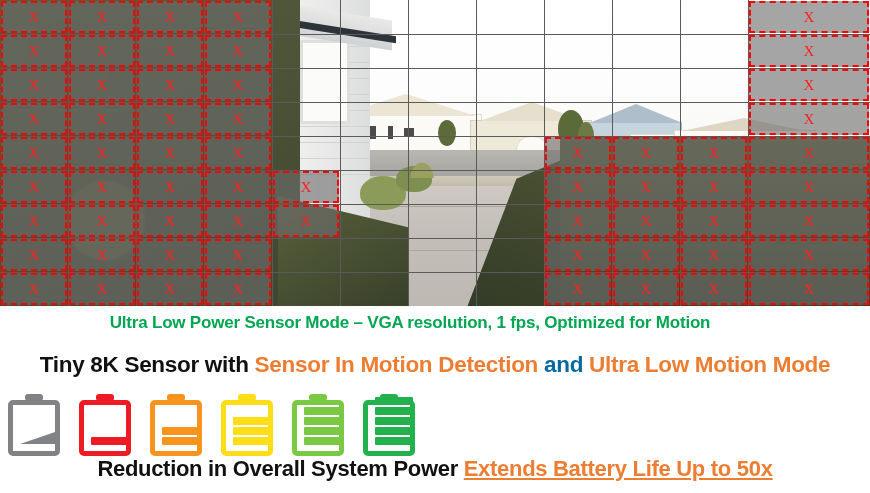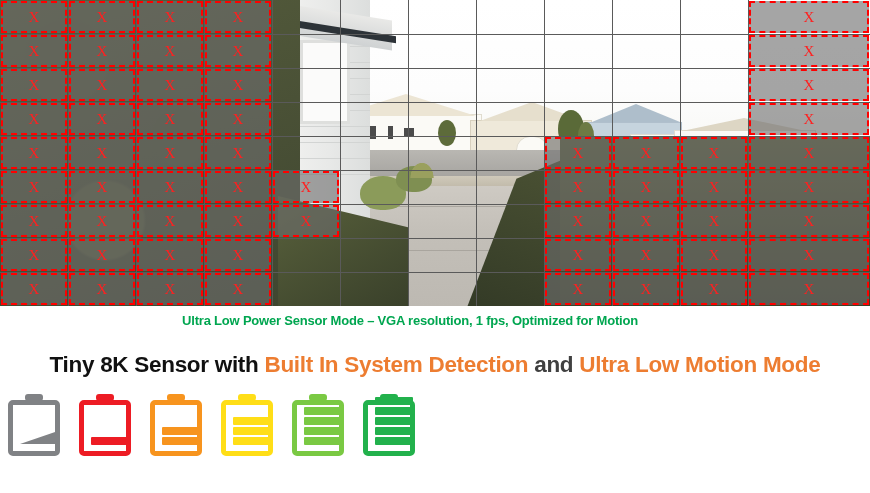--- a/index.html
+++ b/index.html
@@ -116,21 +116,21 @@
     font-weight:400;
     display:flex;align-items:center;justify-content:center;
     line-height:1;
     font-family:"Liberation Serif", serif;
   }
 
   
   .cap-green{
     position:absolute;left:0;top:313px;width:820px;
     text-align:center;
-    font-size:13px;font-weight:bold;letter-spacing:-0.2px;
+    font-size:17px;font-weight:bold;letter-spacing:-0.2px;
   }
   .headline{
     position:absolute;left:0;top:352px;width:870px;
     text-align:center;
     font-size:22.5px;font-weight:bold;letter-spacing:-0.3px;
     white-space:nowrap;
   }
   .bottomline{
     position:absolute;left:0;top:456px;width:870px;
     text-align:center;
@@ -307,21 +307,21 @@
         <div class="mcell" style="left: 749px; top: 239px; width: 120px; height: 32px;">X</div>
         <div class="mcell" style="left: 749px; top: 273px; width: 120px; height: 32px;">X</div>
       </div>
   </div>
 
   <div class="cap-green" style="color: rgb(0, 166, 80);">
     <span>Ultra Low Power Sensor Mode – VGA resolution, 1 fps, Optimized for Motion</span>
   </div>
 
   <div class="headline">
-    <span style="color: rgb(17, 17, 17);">Tiny 8K Sensor with </span><span style="color: rgb(237, 125, 49);">Built In System Detection</span><span style="color: #404040;"> and </span><span style="color: rgb(237, 125, 49);">Ultra Low Motion Mode</span>
+    <span style="color: rgb(17, 17, 17);">Tiny 8K Sensor with </span><span style="color: rgb(237, 125, 49);">Sensor In Motion Detection</span><span style="color: #0369a1;"> and </span><span style="color: rgb(237, 125, 49);">Ultra Low Motion Mode</span>
   </div>
 
   <div class="batrow" id="battery-row">
       <div class="bat" style="left: 0px;">
         <div class="nub" style="background: rgb(128, 130, 133);"></div>
         <div class="body" style="border-color: rgb(128, 130, 133);">
           <div class="wedge" style="background: rgb(128, 130, 133);"></div>
         </div>
       </div>
       <div class="bat" style="left: 71px;">
@@ -359,14 +359,17 @@
         <div class="body" style="border-color: rgb(34, 177, 76);">
           <div class="bar" style="background: rgb(34, 177, 76); bottom: 6px;"></div>
           <div class="bar" style="background: rgb(34, 177, 76); bottom: 16px;"></div>
           <div class="bar" style="background: rgb(34, 177, 76); bottom: 26px;"></div>
           <div class="bar" style="background: rgb(34, 177, 76); bottom: 36px;"></div>
           <div class="bar" style="background: rgb(34, 177, 76); bottom: 46px;"></div>
         </div>
       </div>
     </div>
 
+  <div class="bottomline">
+    <span style="color: rgb(17, 17, 17);">Reduction in Overall System Power </span><span class="u-under" style="color: rgb(237, 125, 49);">Extends Battery Life Up to 50x</span>
+  </div>
 
 </div>
 
 </body></html>

